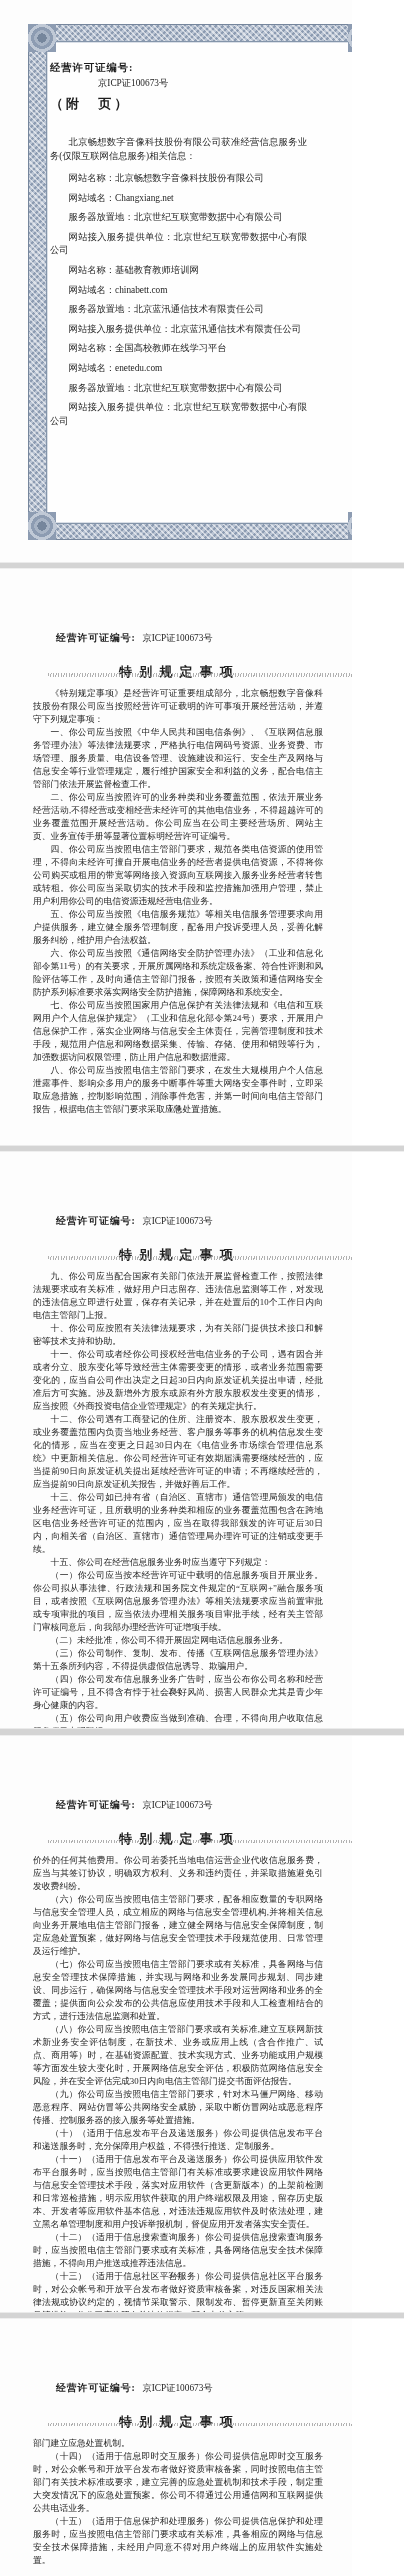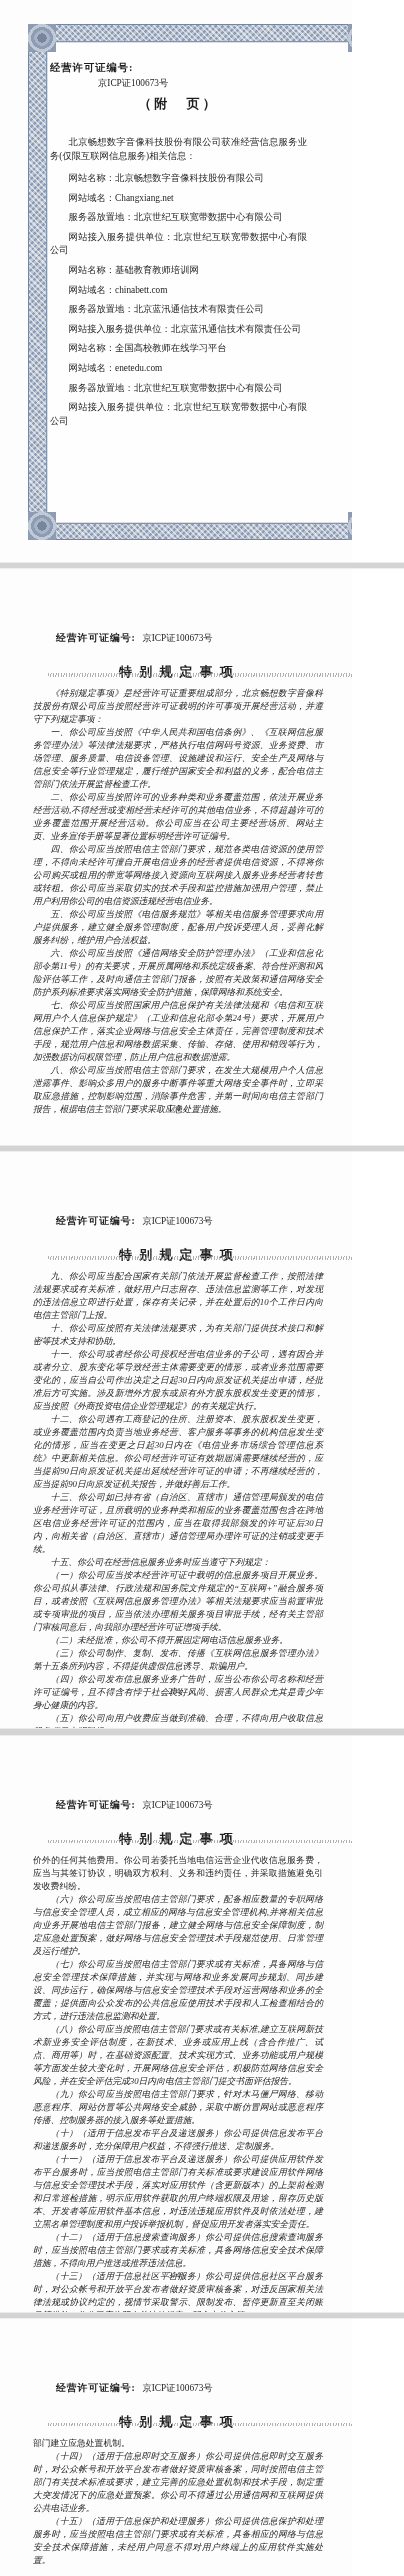--- a/index.html
+++ b/index.html
@@ -24,38 +24,38 @@
     box-shadow: inset 0 0 0 0.5px #b6c0cf; }
   .corner { position:absolute; width:28px; height:28px;
     background: radial-gradient(circle at 50% 50%, #76869c 0 4.6px, #a8b4c5 4.6px 7.7px, #8d9cb2 7.7px 10.8px, #c0c9d6 10.8px 14px, #8d9cb2 14px); }
   .corner.tl{ left:-1px; top:-1px; } .corner.tr{ right:-1px; top:-1px; }
   .corner.bl{ left:-1px; bottom:-1px; } .corner.br{ right:-1px; bottom:-1px; }
 
   .cert-content { position:absolute; left:50px; top:61px; right:45px; }
   .c-hdr-label { font-size:10.3px; font-weight:700; letter-spacing:1px; }
   .c-hdr-number { margin:2.1px 0 0 48px; font-size:9.3px; }
   .c-title { margin:13.4px 0 0; text-align:center; font-size:14px; font-weight:700; letter-spacing:0.5px; }
-  .c-subtitle { margin:5.2px 0 0; text-align:center; font-size:13px; font-weight:700; letter-spacing:3.1px; }
+  .c-subtitle { margin:5.2px 0 0; text-align:left; font-size:13px; font-weight:700; letter-spacing:3.1px; }
   .c-intro { margin:21.6px 0 0; font-size:9.3px; line-height:14px; text-align:justify; text-indent:2em; }
   .c-sites { margin-top:9.3px; }
   .site-line { margin:0 0 6.2px; font-size:9.3px; line-height:13.4px; text-align:justify; text-indent:2em; }
 
   
   .page.special { height:576px; }
   .page.special.last { height:559px; }
   .sp-header { position:absolute; left:56px; top:63px; font-size:9.8px; }
   .sp-label { font-weight:700; letter-spacing:1px; }
   .sp-number { margin-left:4.1px; font-size:9.3px; }
   .sp-title { position:absolute; left:0; right:0; top:82px; margin:12px; text-align:center;
     font-size:13px; font-weight:700; letter-spacing:7.2px; text-indent:7.2px; }
   .wavy { position:absolute; left:48px; top:104px; width:309px; height:3.6px; opacity:.7;
     background:repeating-linear-gradient(100deg, #8f8f8f 0 1px, transparent 1px 2.6px); }
   .sp-body { position:absolute; left:33px; right:29px; top:118px; font-size:8.8px; line-height:13px; text-align:justify; }
   .sp-body p { margin:0; }
-  .sp-body p.indent { text-indent:2em;font-style:italic; }
+  .sp-body p.indent { text-indent:2em; }
   .sp-body p.cont { text-indent:0; }
   .sp-footer { position:absolute; left:0; right:3px; top:534px; text-align:center; font-size:8.8px; letter-spacing:0.5px; }
 </style>
 </head>
 <body>
 
 <section class="page cert">
   <div class="cert-frame">
     <div class="corner tl"></div>
     <div class="corner tr"></div>

